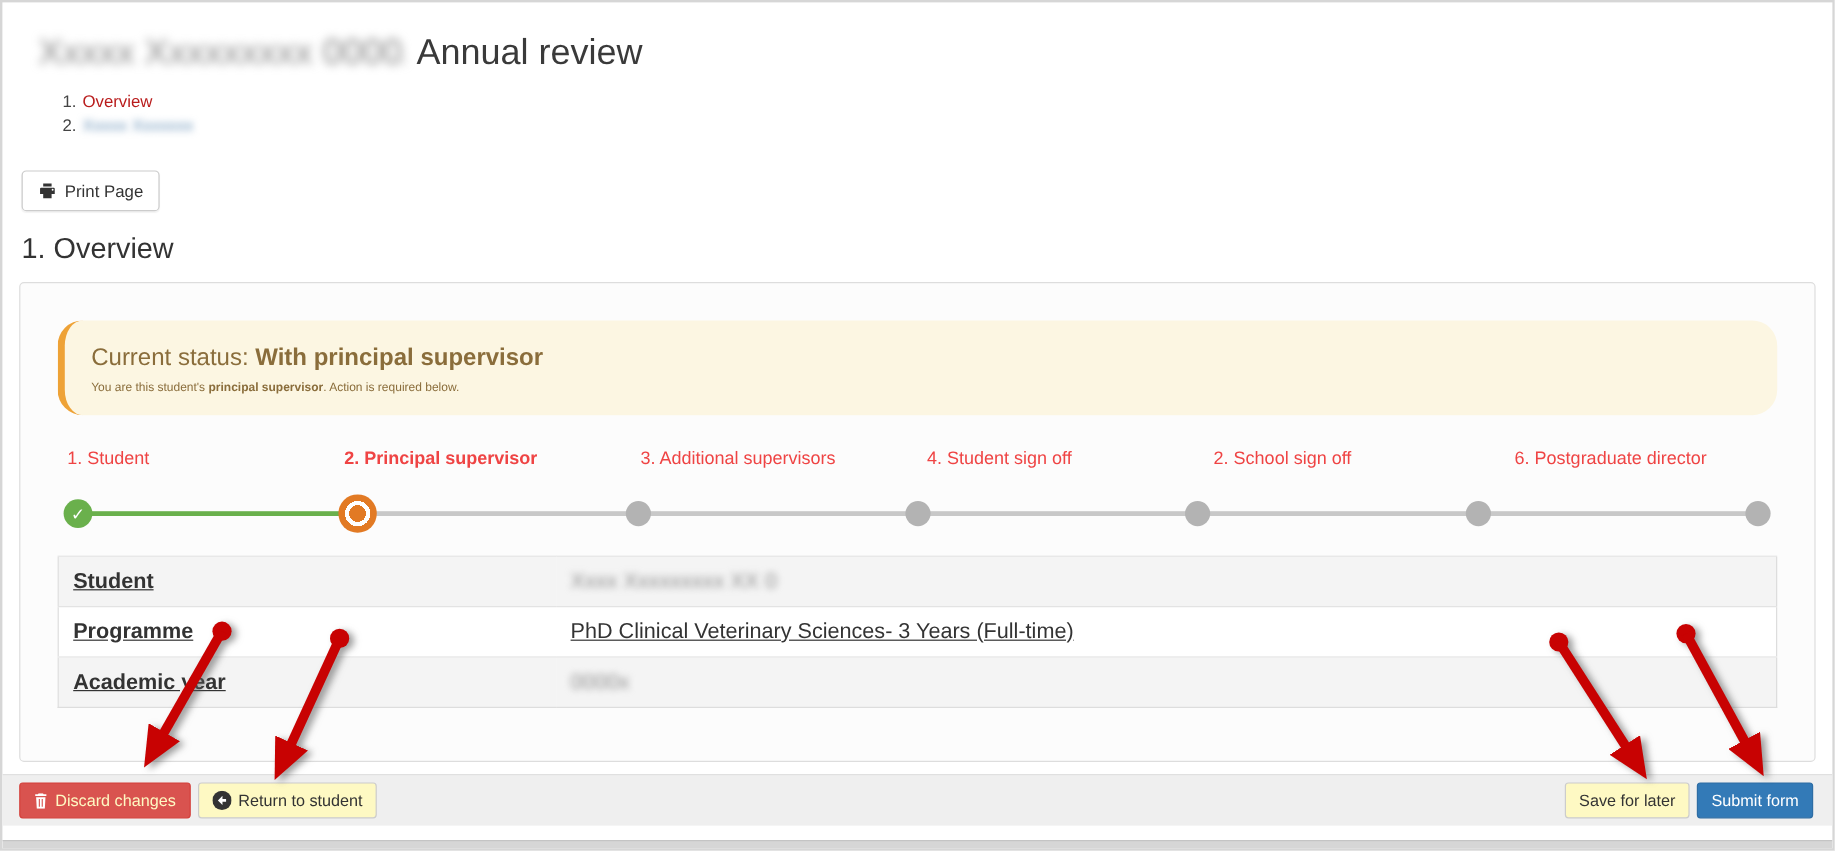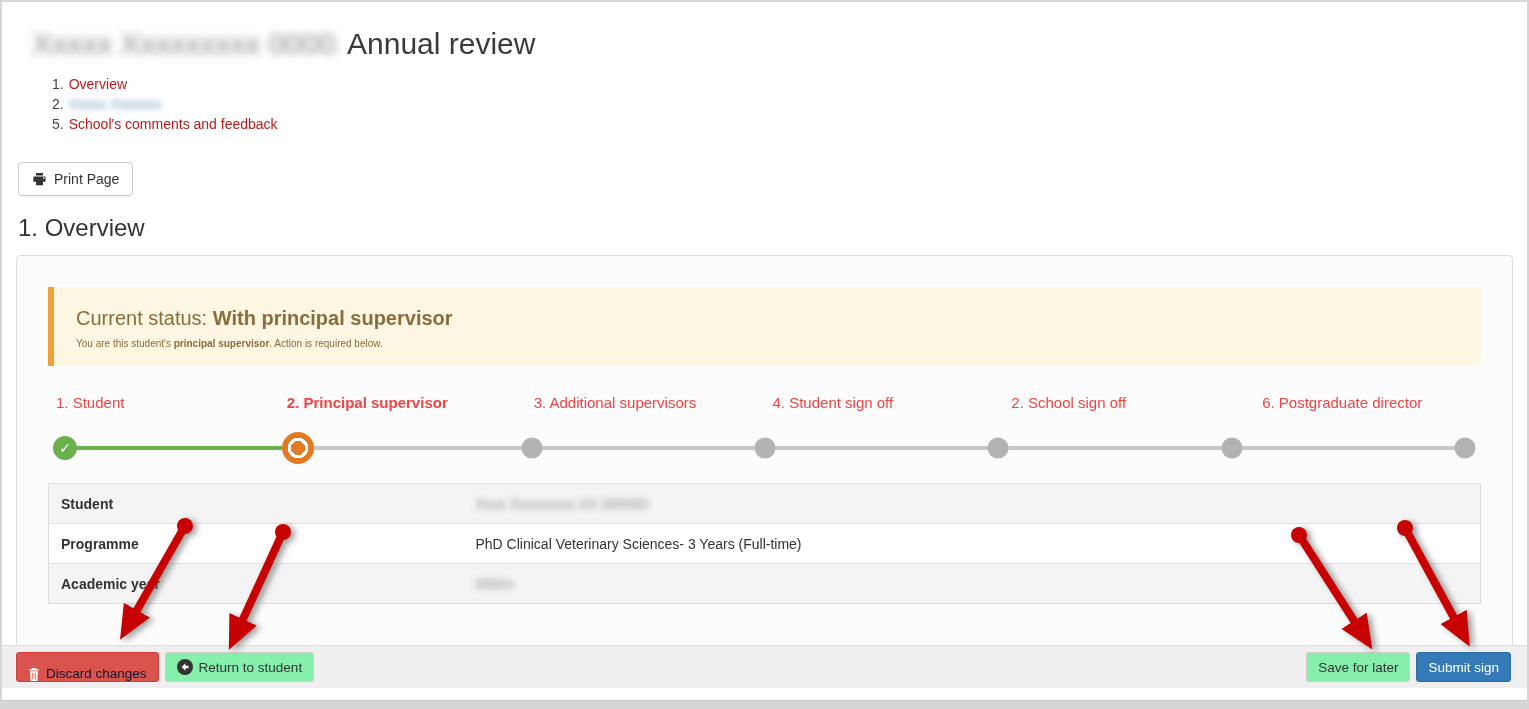--- a/index.html
+++ b/index.html
@@ -33,57 +33,57 @@
   .section-heading { margin:18px 0 0 16px; font-size:24px; font-weight:400; color:#333; }
   
   .panel {
     margin:13px 14px 0 14px; height:400px;
     background:#fcfcfc; border:1px solid #ddd; border-radius:4px;
     padding:31px;
   }
   
   .status-box {
     background:#fcf6e2; border-left:6px solid #eea236;
-    padding:19px 20px 17px 22px; color:#8a6d3b;
+    padding:19px 20px 17px 22px; color:#8a6d3b;border-radius:21px;
   }
   .status-line1 { font-size:20px; line-height:25px; }
   .status-line1 b { font-weight:700; }
   .status-line2 { font-size:10px; margin-top:7px; }
   
   .stepper { position:relative; margin-top:28px; height:66px; }
   .step-label { position:absolute; top:0; font-size:15px; color:#ef4444; white-space:nowrap; }
   .step-label.current { font-weight:700; }
   .track { position:absolute; left:17px; right:16px; top:38px; height:32px; }
   .seg { position:absolute; top:14px; height:4px; }
   .seg-done { left:0; width:16.667%; background:#6ab04c; }
   .seg-todo { left:16.667%; right:0; background:#c8c8c8; }
   .dot { position:absolute; top:16px; transform:translate(-50%,-50%); border-radius:50%; }
   .dot-pending { width:21px; height:21px; background:#b3b3b3; }
   .dot-done { width:24px; height:24px; background:#6ab04c; color:#fff; font-size:14px; font-weight:700;
               display:flex; align-items:center; justify-content:center; }
   .dot-current { width:32px; height:32px;
     background:radial-gradient(circle, #e27a24 0 7px, #fff 7px 10.5px, #e27a24 10.5px 16px); }
   
   .details-table { margin-top:23px; width:100%; border-collapse:collapse; border:1px solid #ddd; background:#fff; }
-  .details-table td { border-top:1px solid #e3e3e3; padding:10px 12px; height:40px; font-size:14px; }
+  .details-table td { border-top:1px solid #e3e3e3; padding:10px 12px; height:40px; font-size:18px;text-decoration:underline; }
   .details-table tr:nth-child(odd) td { background:#f4f4f4; }
   .td-label { width:415px; font-weight:700; }
   .val-blur { filter:blur(3px); color:#8f8f8f; vertical-align:bottom; }
   .blur-student { width:172px; }
   .blur-year { width:48px; }
   
   .action-bar {
     position:absolute; left:0; right:0; top:643px; height:43px;
     background:#efefef; border-top:1px solid #e0e0e0; z-index:10;
   }
   .btn { display:inline-flex; align-items:center; gap:6px; height:30px; padding:0 11px;
          font-size:13.5px; border-radius:3px; cursor:pointer; border:1px solid transparent;
          font-family:inherit; }
-  .btn-danger { background:#d9534f; border-color:#d43f3a; color:#0f172a;align-items:flex-end; }
-  .btn-default { background:#86efac; border-color:#ccc; color:#333; }
+  .btn-danger { background:#d9534f; border-color:#d43f3a; color:#fef9c3; }
+  .btn-default { background:#fef9c3; border-color:#ccc; color:#333; }
   .btn-primary { background:#337ab7; border-color:#2e6da4; color:#fff; }
   .left-group { position:absolute; left:14px; top:6px; display:flex; gap:6px; }
   .right-group { position:absolute; right:16px; top:6px; display:flex; gap:6px; }
   
   .bottom-strip { position:absolute; left:0; right:0; top:698px; height:11px; background:#d6d6d6; border-top:1px solid #c4c4c4; z-index:5; }
   
   .arrows { position:absolute; left:0; top:0; width:1529px; height:709px; pointer-events:none; z-index:50; }
   .arrow-g { filter:drop-shadow(4px 2px 3px rgba(90,90,90,.6)); }
   
   .icon-circle-left { width:16px; height:16px; }
@@ -96,23 +96,20 @@
   
   <h1 class="page-title"><span class="blur title-blur">Xxxxx Xxxxxxxxx 0000/0</span><span>Annual review</span></h1>
 
   
   <div class="toc">
     <div class="toc-row">
       <span class="toc-num">1.</span><a class="toc-link">Overview</a>
     </div>
     <div class="toc-row">
       <span class="toc-num">2.</span><span class="blur link-blur blur-toc2">Xxxxx Xxxxxxx</span>
-    </div>
-    <div class="toc-row">
-      <span class="toc-num">5.</span><a class="toc-link">School's comments and feedback</a>
     </div>
   </div>
 
   
   <button class="print-btn">
     <svg class="icon" width="15" height="14" viewBox="0 0 16 16">
       <path fill="#333" d="M4 1h8v3H4zM2 5h12a1 1 0 0 1 1 1v5h-3v4H4v-4H1V6a1 1 0 0 1 1-1zm3 6h6v3H5z"></path>
       <circle cx="13" cy="7" r="0.9" fill="#fff"></circle>
     </svg>
     <span>Print Page</span>
@@ -182,21 +179,21 @@
           <path fill="#fff" d="M9.8 4.2 6 8l3.8 3.8V9.2h3V6.8h-3z" transform="translate(-1.4 0)"></path>
         </svg>
         <span>Return to student</span>
       </button>
     </div>
     <div class="right-group">
       <button class="btn btn-default">
         <span>Save for later</span>
       </button>
       <button class="btn btn-primary">
-        <span>Submit sign</span>
+        <span>Submit form</span>
       </button>
     </div>
   </div>
 
   <div class="bottom-strip"></div>
 
   
   <svg class="arrows" viewBox="0 0 1529 709">
     <defs>
       <marker id="ah" markerUnits="userSpaceOnUse" markerWidth="34" markerHeight="30" refX="24" refY="15" orient="auto">

